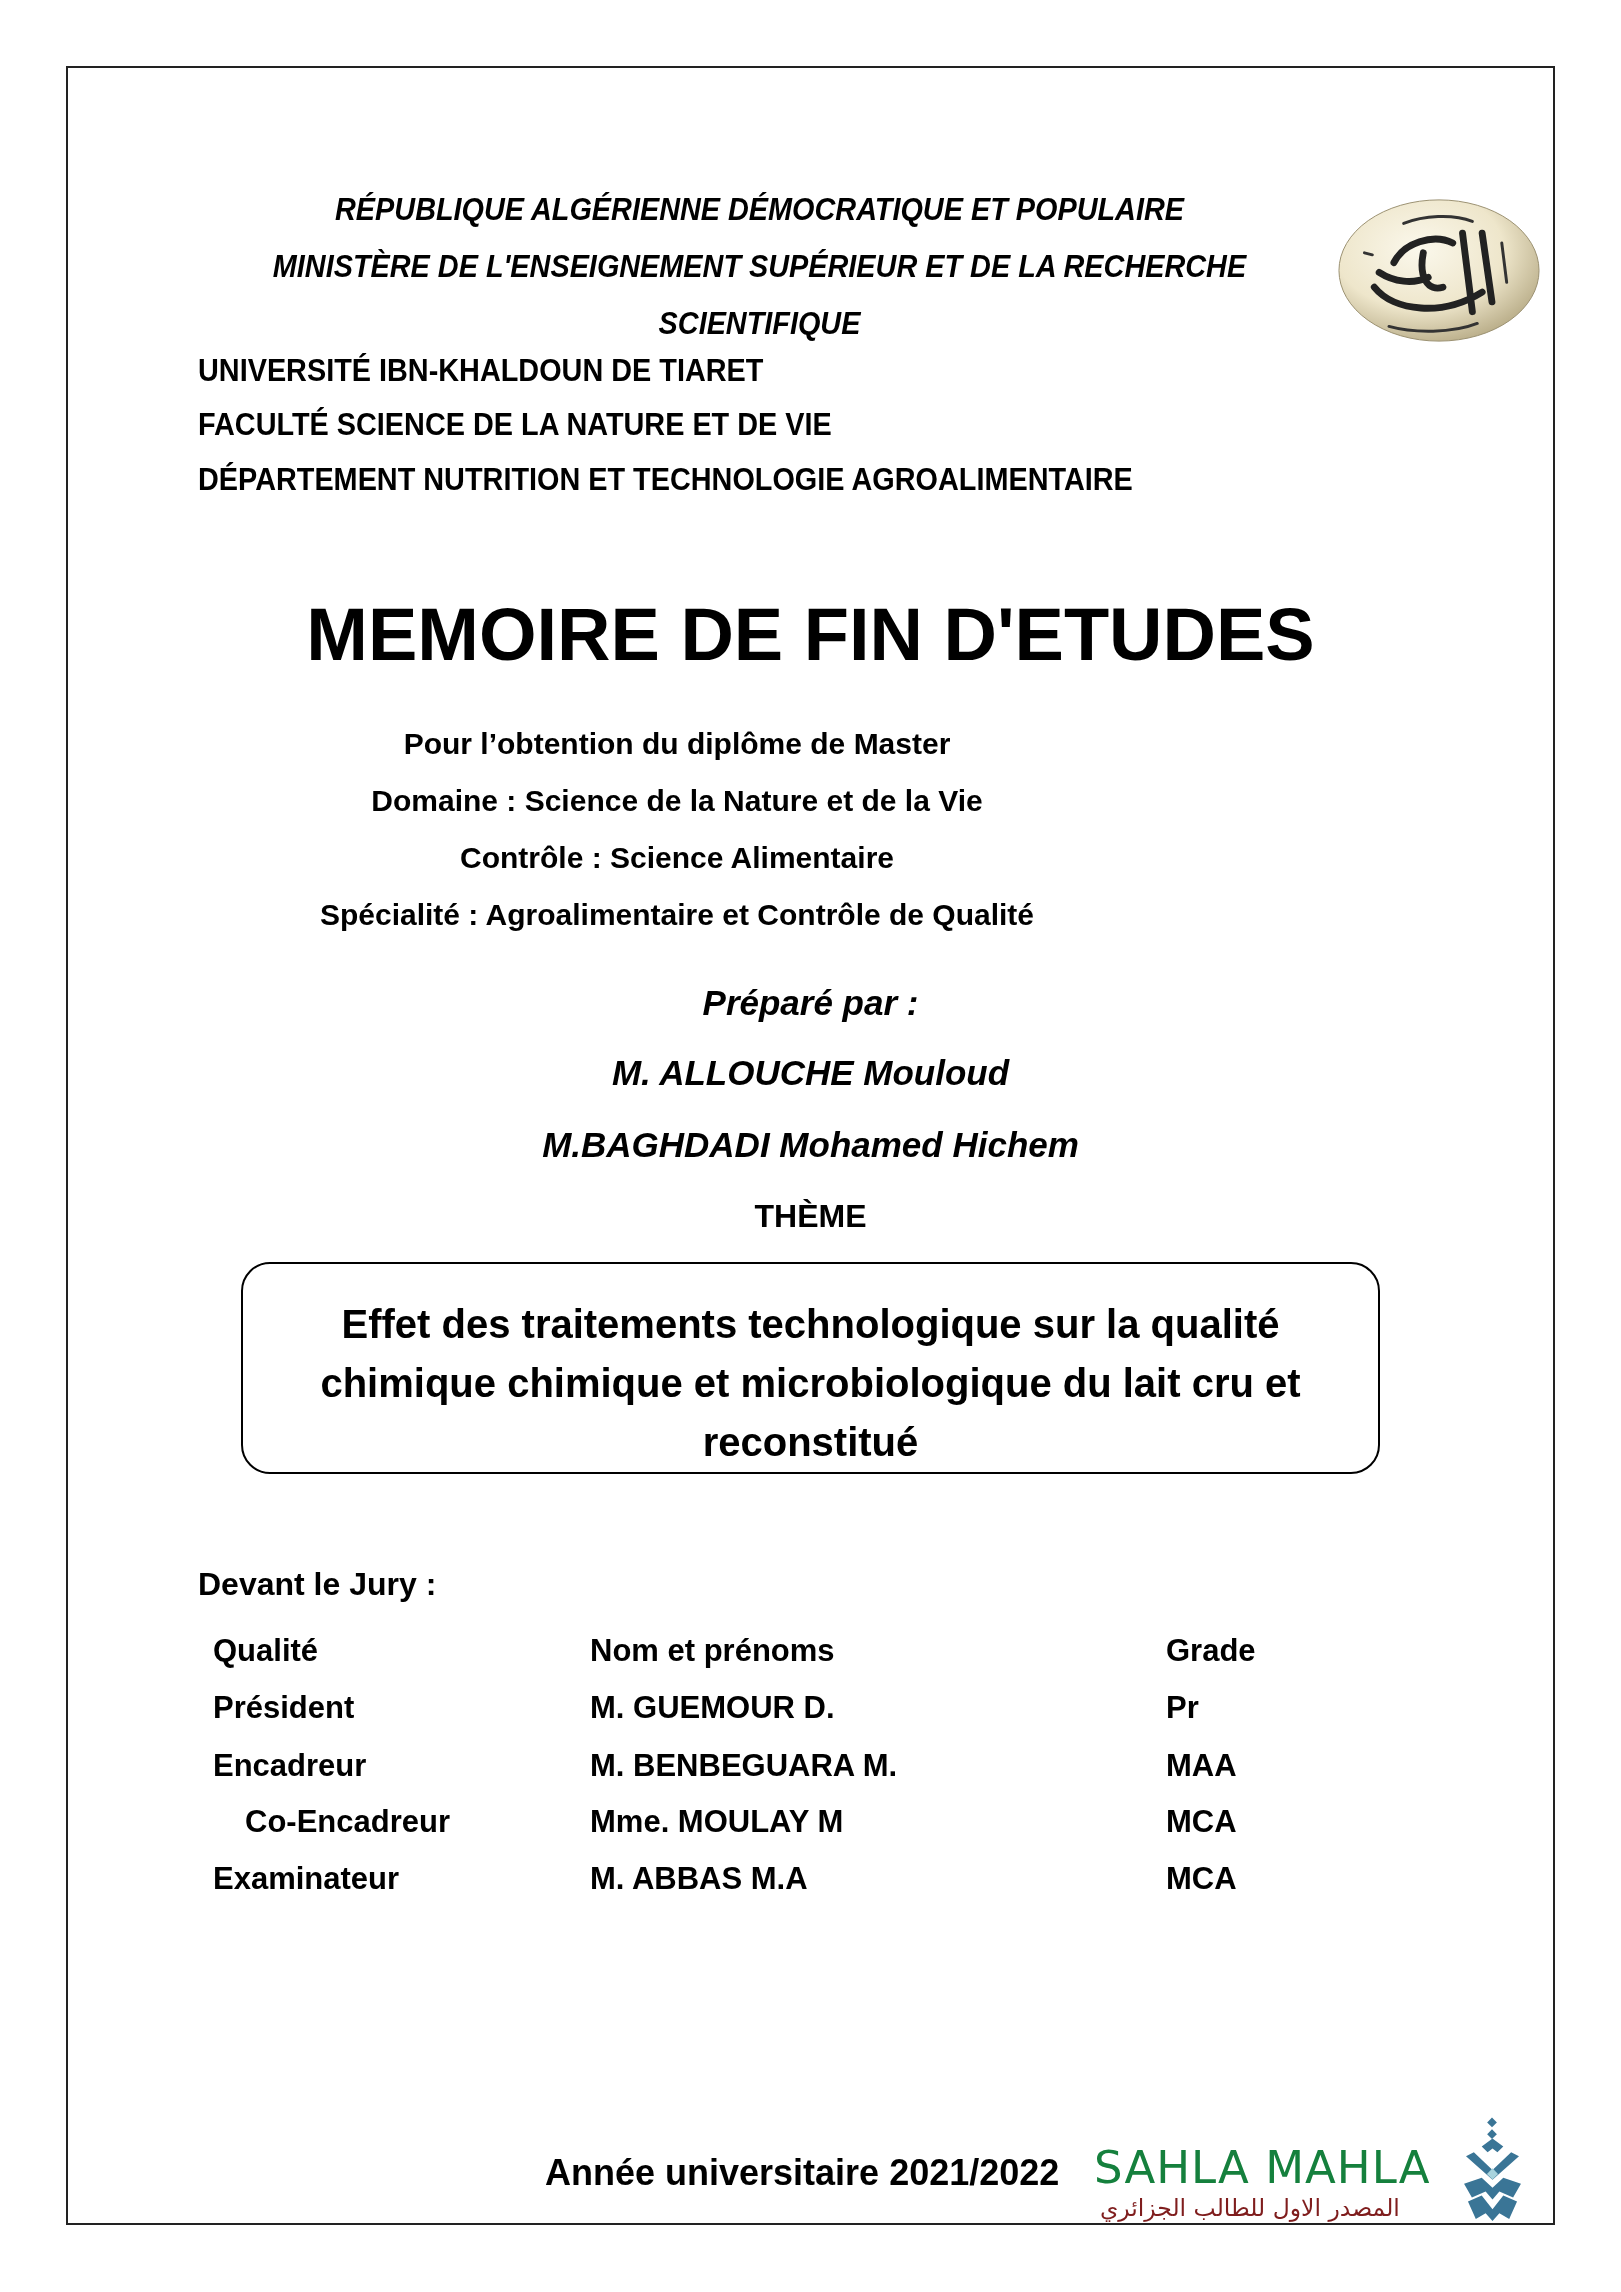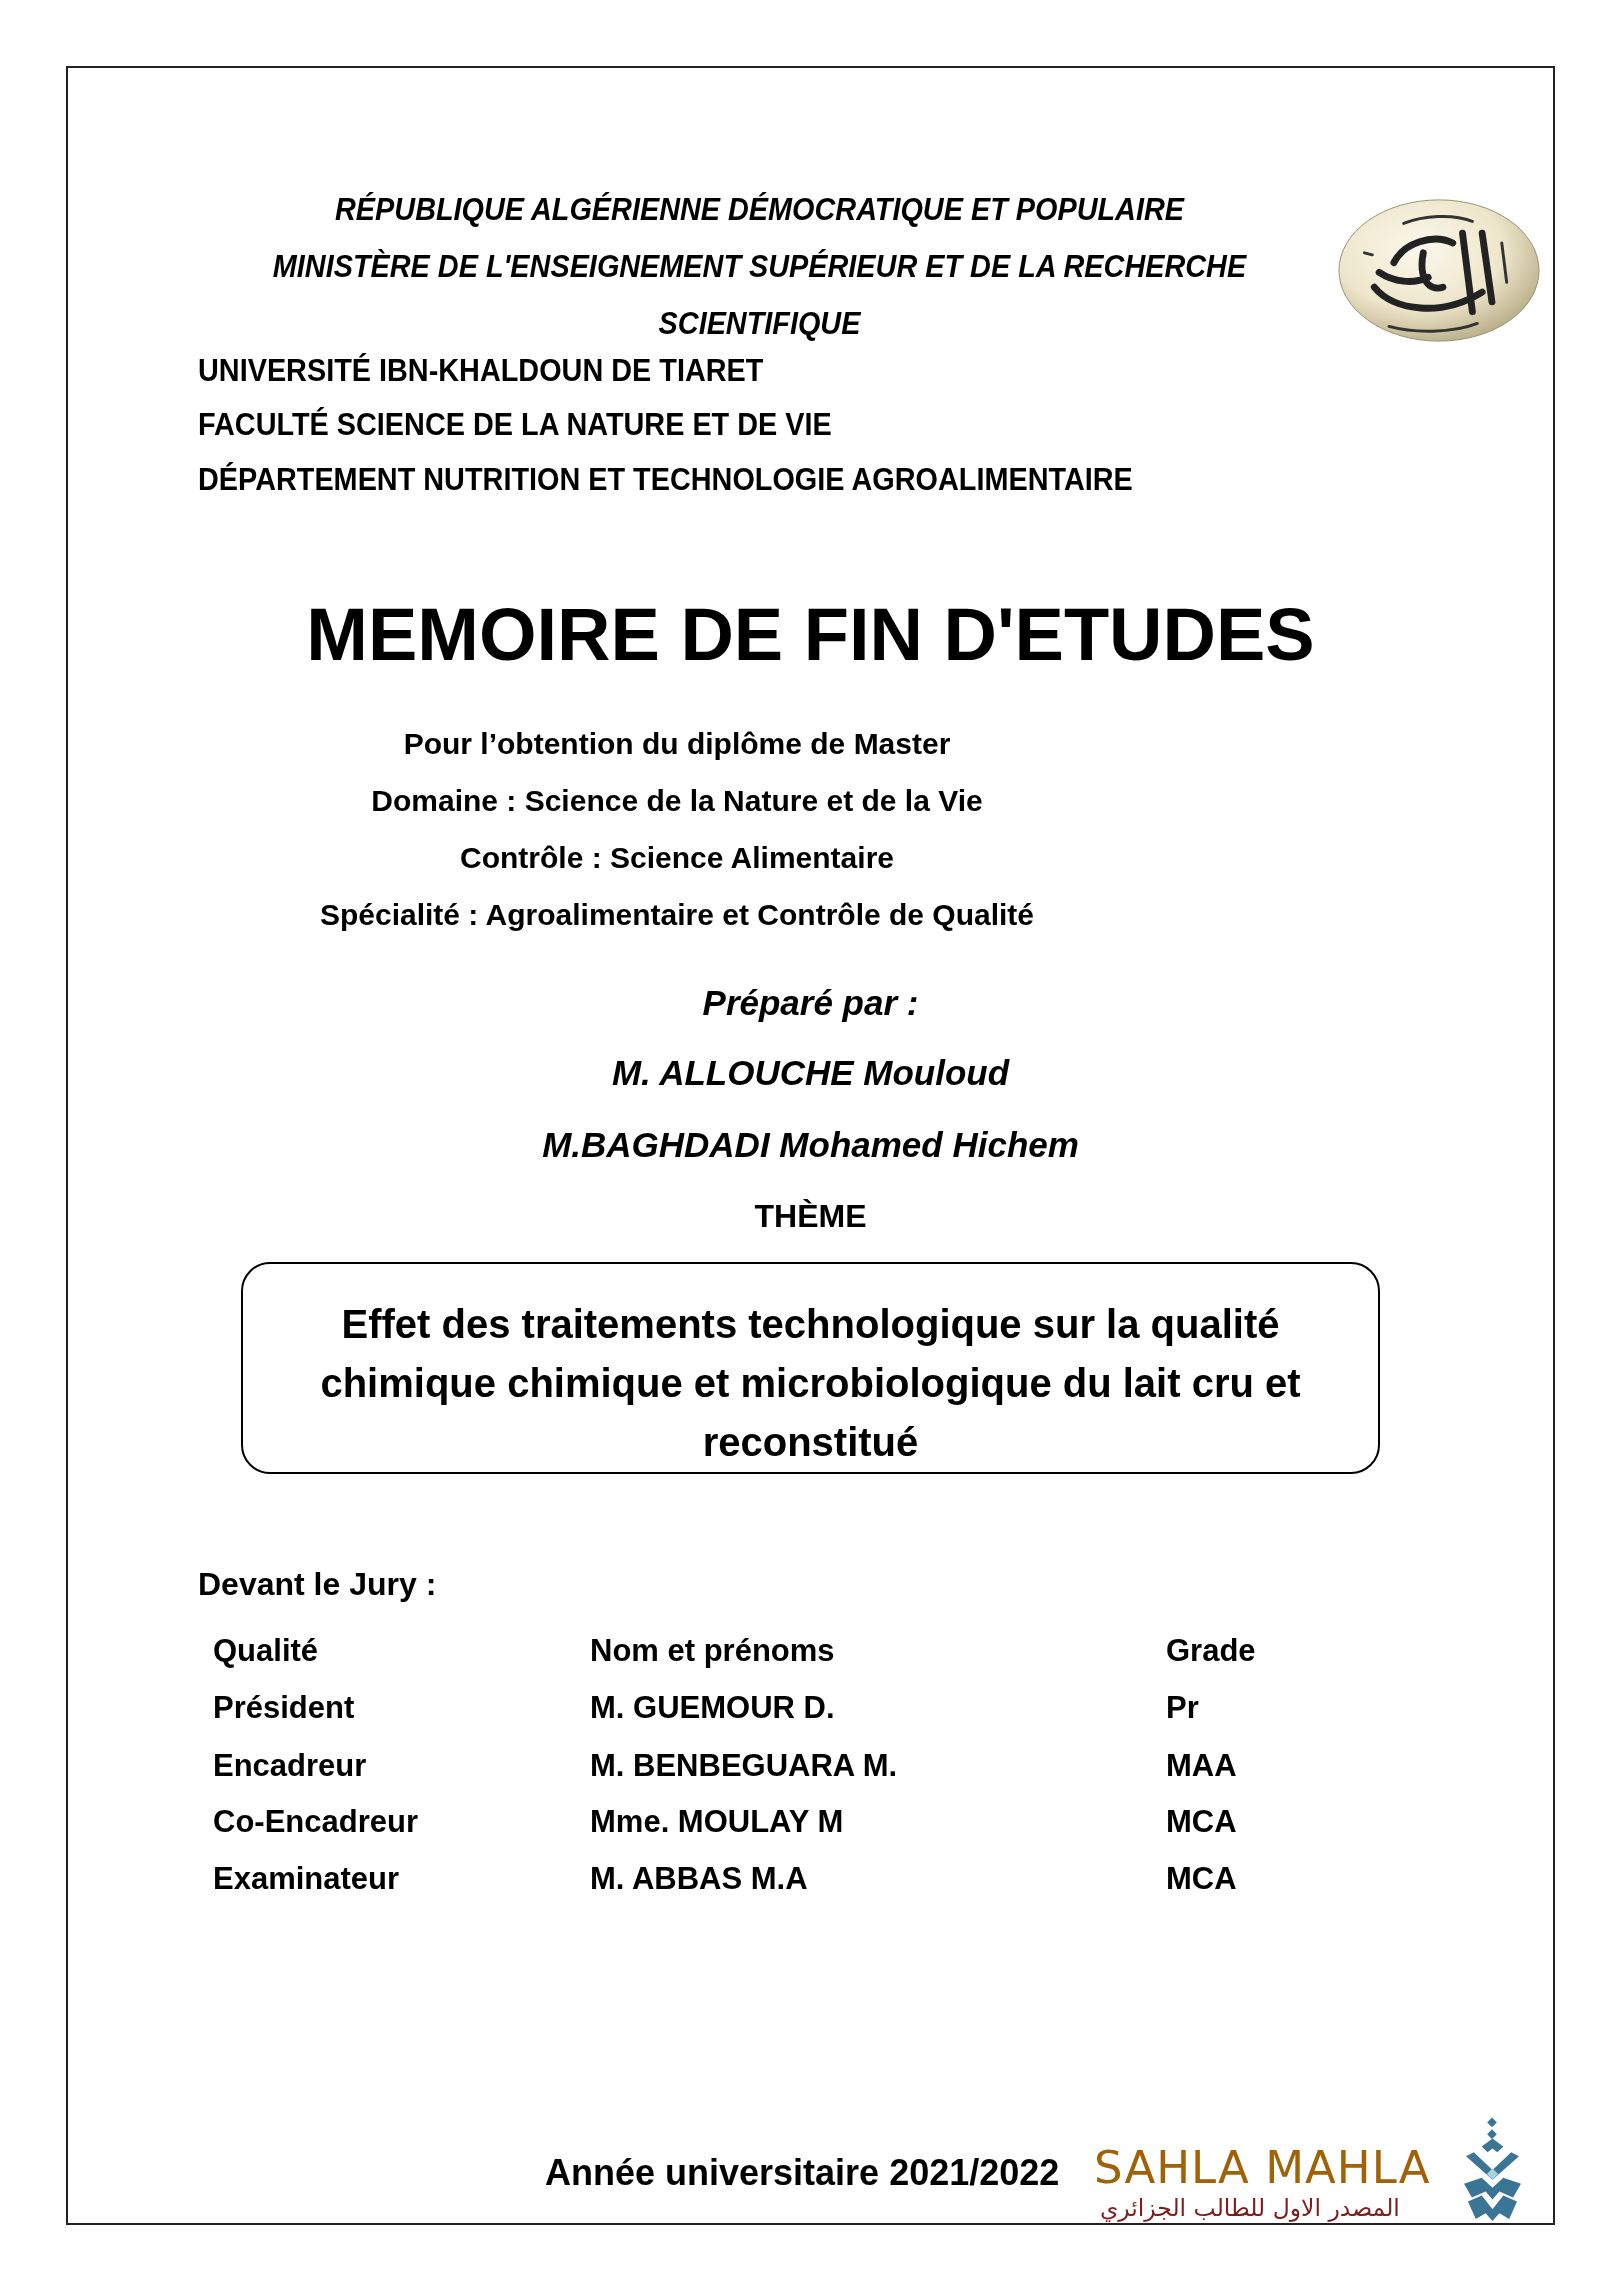--- a/index.html
+++ b/index.html
@@ -18,21 +18,21 @@
   .theme-box { position:absolute; left:241px; top:1262px; width:1139px; height:212px;
                border:2.9px solid #000; border-radius:29px; box-sizing:border-box;
                display:flex; align-items:flex-end; justify-content:center; text-align:center;
                font-weight:bold; font-size:40px; line-height:59px; padding:0 29px; }
   .jury-h { font-weight:bold; font-size:32px; left:198px; }
   .jt { font-weight:bold; font-size:31px; }
   .c1 { left:213px; } .c2 { left:590px; } .c3 { left:1166px; }
   .year { font-weight:bold; font-size:36px; left:545px; top:2152px; }
   .logo-seal { position:absolute; left:1335px; top:194px; width:208px; height:153px; }
   .sahla { position:absolute; left:1094px; top:2141px; }
-  .sahla-txt { font-family:"DejaVu Sans", sans-serif; font-size:45px; color:#a16207; letter-spacing:1px; position:absolute; left:0; top:0; white-space:nowrap; }
+  .sahla-txt { font-family:"DejaVu Sans", sans-serif; font-size:45px; color:#15803d; letter-spacing:1px; position:absolute; left:0; top:0; white-space:nowrap; }
   .sahla-ar { font-family:"DejaVu Sans", sans-serif; font-size:23.5px; color:#7f1d1d; position:absolute; left:5.9px; top:53px; white-space:nowrap; direction:rtl; }
   .sahla-icon { position:absolute; left:1460px; top:2117px; width:65px; height:106px; }
 </style>
 </head>
 <body>
 
 <div class="frame"></div>
 
 <div class="abs hdr-it" style="top:192px;">RÉPUBLIQUE ALGÉRIENNE DÉMOCRATIQUE ET POPULAIRE</div>
 <div class="abs hdr-it" style="top:249px;">MINISTÈRE DE L'ENSEIGNEMENT SUPÉRIEUR ET DE LA RECHERCHE</div>
@@ -83,21 +83,21 @@
   <div class="abs jt c3" style="top:1633px;">Grade</div>
 
   <div class="abs jt c1" style="top:1690px;">Président</div>
   <div class="abs jt c2" style="top:1690px;">M. GUEMOUR D.</div>
   <div class="abs jt c3" style="top:1690px;">Pr</div>
 
   <div class="abs jt c1" style="top:1748px;">Encadreur</div>
   <div class="abs jt c2" style="top:1748px;">M. BENBEGUARA M.</div>
   <div class="abs jt c3" style="top:1748px;">MAA</div>
 
-  <div class="abs jt c1" style="top:1804px;">Co-Encadreur</div>
+  <div class="abs jt c1" style="top:1804px;margin-left:32px;">Co-Encadreur</div>
   <div class="abs jt c2" style="top:1804px;">Mme. MOULAY M</div>
   <div class="abs jt c3" style="top:1804px;">MCA</div>
 
   <div class="abs jt c1" style="top:1861px;">Examinateur</div>
   <div class="abs jt c2" style="top:1861px;text-align:center;">M. ABBAS M.A</div>
   <div class="abs jt c3" style="top:1861px;">MCA</div>
 </div>
 
 <div class="abs year">Année universitaire 2021/2022</div>
 

